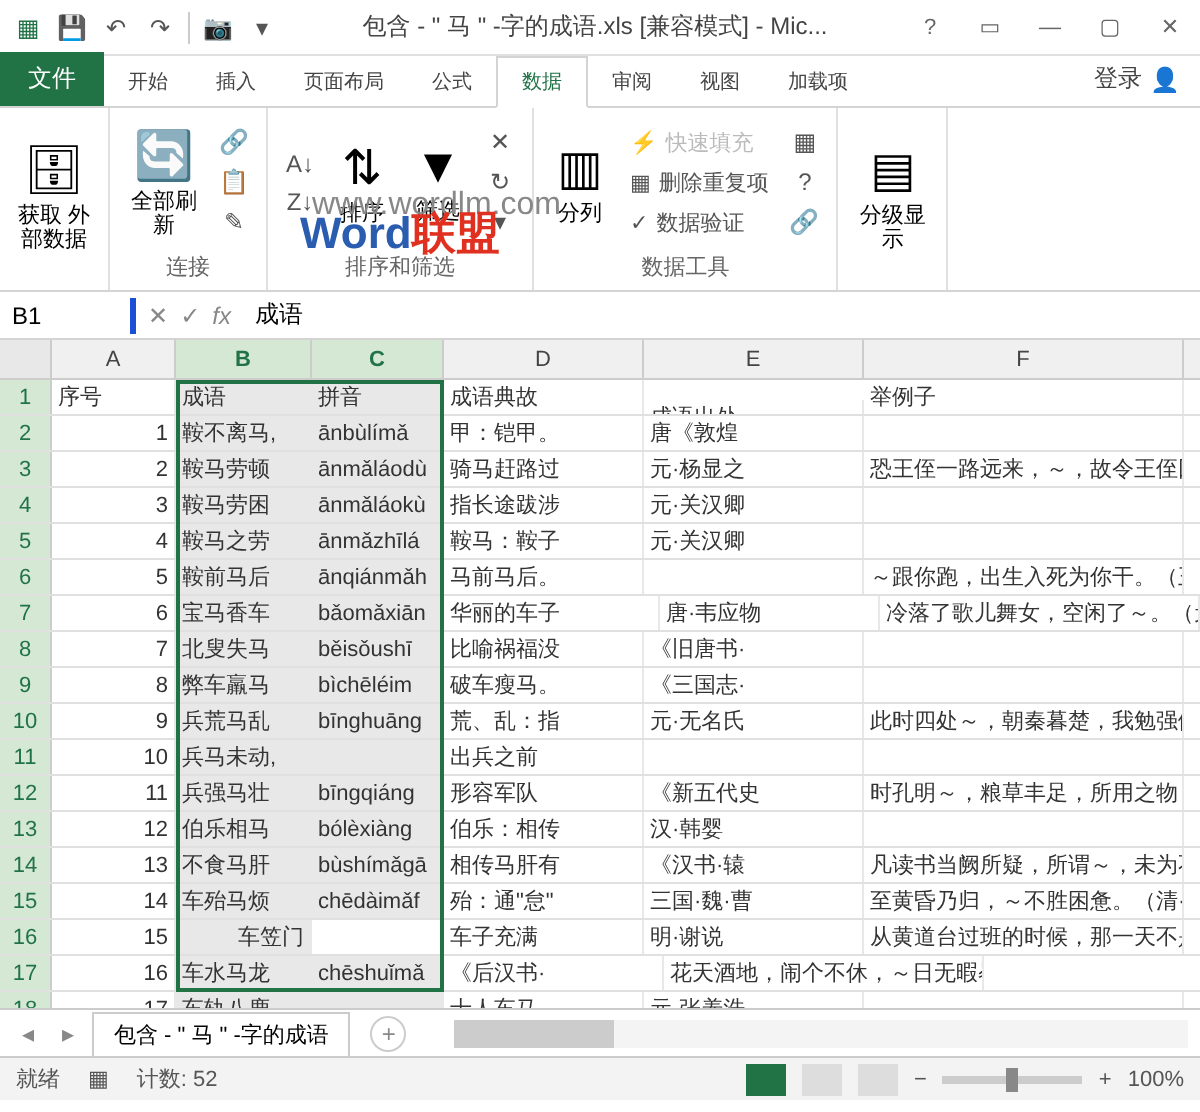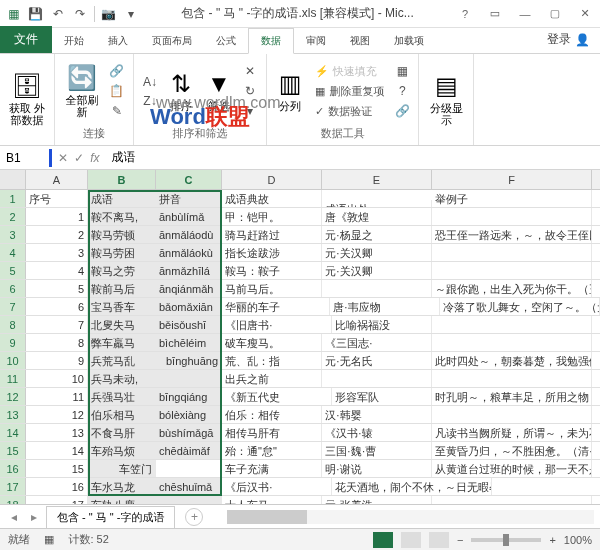--- a/index.html
+++ b/index.html
@@ -31,21 +31,21 @@
 .med-btn { display: flex; align-items: center; gap: 4px; padding: 2px 4px; cursor: pointer; font-size: 11px; color: #555; white-space: nowrap; }
 .med-btn.disabled { color: #bbb; }
 
 .watermark { position: absolute; top: 48px; left: 150px; font-size: 22px; font-weight: bold; pointer-events: none; z-index: 5; }
 .wm-w { color: #2a5db0; }
 .wm-ord { color: #2a5db0; }
 .wm-lm { color: #e03020; }
 .wm-url { position: absolute; top: 40px; left: 156px; font-size: 16px; color: #888; pointer-events: none; z-index: 5; }
 
 .namebox-row { height: 24px; display: flex; align-items: center; border-bottom: 1px solid #d4d4d4; }
-.namebox { width: 52px; padding: 2px 6px; border-right: 3px solid #1d4ed8; font-size: 12px; }
+.namebox { width: 68px; padding: 2px 6px; border-right: 3px solid #1d4ed8; font-size: 12px; }
 .fx-area { display: flex; align-items: center; padding: 0 6px; gap: 6px; color: #888; }
 .fx-input { flex: 1; padding: 2px 6px; font-size: 12px; }
 
 .grid { position: relative; height: 334px; overflow: hidden; background: #fff; }
 .col-headers { display: flex; height: 20px; background: #f0f0f0; border-bottom: 1px solid #ccc; }
 .corner { width: 26px; border-right: 1px solid #ccc; background: #e8e8e8; }
 .col-h { border-right: 1px solid #ccc; text-align: center; font-size: 11px; color: #444; line-height: 20px; }
 .col-h.sel { background: #d4e8d4; color: #217346; font-weight: bold; }
 .row { display: flex; height: 18px; border-bottom: 1px solid #e0e0e0; }
 .row-h { width: 26px; background: #f0f0f0; border-right: 1px solid #ccc; text-align: center; font-size: 11px; color: #444; line-height: 18px; }
@@ -278,58 +278,58 @@
         <div class="cell sel-area" style="width: 66px;">bǎomǎxiān</div>
         <div class="cell" style="width: 108px;">华丽的车子</div>
         <div class="cell" style="width: 110px;">唐·韦应物</div>
         <div class="cell" style="width: 160px;">冷落了歌儿舞女，空闲了～。（元·王实</div>
       </div>
       <div class="row">
         <div class="row-h sel">8</div>
         <div class="cell num" style="width: 62px;">7</div>
         <div class="cell sel-area" style="width: 68px;">北叟失马</div>
         <div class="cell sel-area" style="width: 66px;">běisǒushī</div>
+        <div class="cell" style="width: 100px;">比喻祸福没</div>
         <div class="cell" style="width: 110px;">《旧唐书·</div>
-        <div class="cell" style="width: 100px;">比喻祸福没</div>
         <div class="cell" style="width: 160px;"></div>
       </div>
       <div class="row">
         <div class="row-h sel">9</div>
         <div class="cell num" style="width: 62px;">8</div>
         <div class="cell sel-area" style="width: 68px;">弊车羸马</div>
         <div class="cell sel-area" style="width: 66px;">bìchēléim</div>
         <div class="cell" style="width: 100px;">破车瘦马。</div>
         <div class="cell" style="width: 110px;">《三国志·</div>
         <div class="cell" style="width: 160px;"></div>
       </div>
       <div class="row">
         <div class="row-h sel">10</div>
         <div class="cell num" style="width: 62px;">9</div>
         <div class="cell sel-area" style="width: 68px;">兵荒马乱</div>
-        <div class="cell sel-area" style="width: 66px; text-align: right;">bīnghuāng</div>
+        <div class="cell sel-area" style="width: 66px;">bīnghuāng</div>
         <div class="cell" style="width: 100px;">荒、乱：指</div>
         <div class="cell" style="width: 110px;">元·无名氏</div>
         <div class="cell" style="width: 160px;">此时四处～，朝秦暮楚，我勉强做了一部</div>
       </div>
       <div class="row">
         <div class="row-h sel">11</div>
         <div class="cell num" style="width: 62px;">10</div>
         <div class="cell sel-area" style="width: 68px;">兵马未动,</div>
         <div class="cell sel-area" style="width: 66px;"></div>
         <div class="cell" style="width: 100px;">出兵之前</div>
         <div class="cell" style="width: 110px;"></div>
         <div class="cell" style="width: 160px;"></div>
       </div>
       <div class="row">
         <div class="row-h sel">12</div>
         <div class="cell num" style="width: 62px;">11</div>
         <div class="cell sel-area" style="width: 68px;">兵强马壮</div>
         <div class="cell sel-area" style="width: 66px;">bīngqiáng</div>
+        <div class="cell" style="width: 100px;">形容军队</div>
         <div class="cell" style="width: 110px;">《新五代史</div>
-        <div class="cell" style="width: 100px;">形容军队</div>
         <div class="cell" style="width: 160px;">时孔明～，粮草丰足，所用之物，一切皆</div>
       </div>
       <div class="row">
         <div class="row-h sel">13</div>
         <div class="cell num" style="width: 62px;">12</div>
         <div class="cell sel-area" style="width: 68px;">伯乐相马</div>
         <div class="cell sel-area" style="width: 66px;">bólèxiàng</div>
         <div class="cell" style="width: 100px;">伯乐：相传</div>
         <div class="cell" style="width: 110px;">汉·韩婴</div>
         <div class="cell" style="width: 160px;"></div>

